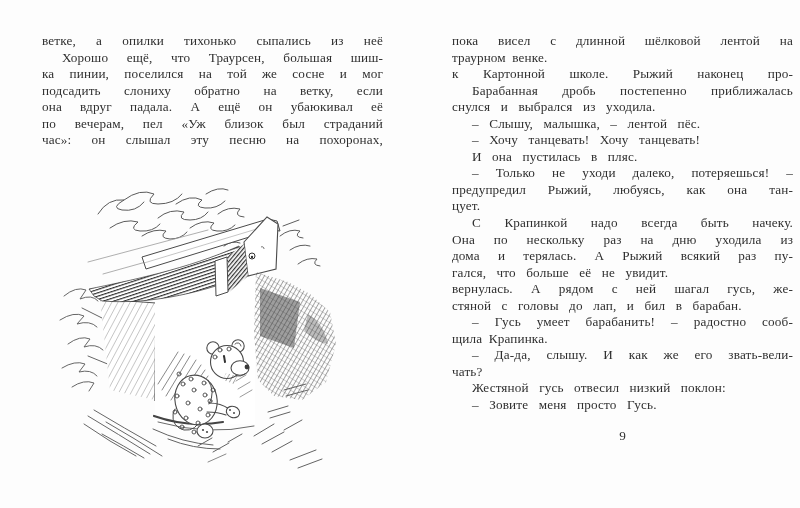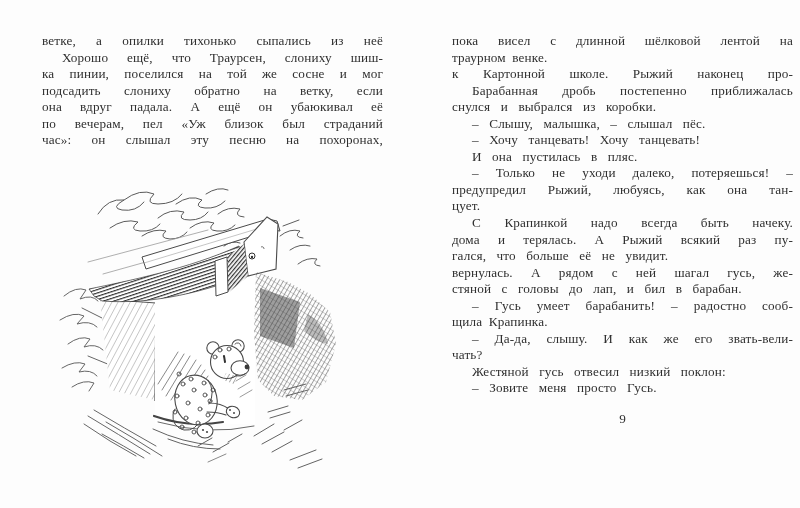--- a/index.html
+++ b/index.html
@@ -18,21 +18,21 @@
   .illus{position:absolute;left:58px;top:184px;width:288px;height:294px;}
   .illus svg{display:block;width:100%;height:100%;}
 </style>
 </head>
 <body>
 
 <div class="spread">
 
   <div class="col left">
     <div class="ln j">ветке, а опилки тихонько сыпались из неё</div>
-    <div class="ln j i">Хорошо ещё, что Траурсен, слониху шиш-</div>
+    <div class="ln j i">Хорошо ещё, что Траурсен, большая шиш-</div>
     <div class="ln j">ка пинии, поселился на той же сосне и мог</div>
     <div class="ln j">подсадить слониху обратно на ветку, если</div>
     <div class="ln j">она вдруг падала. А ещё он убаюкивал её</div>
     <div class="ln j">по вечерам, пел «Уж близок был страданий</div>
     <div class="ln j">час»: он слышал эту песню на похоронах,</div>
   </div>
 
   <div class="illus">
     <svg viewBox="0 0 288 294" xmlns="http://www.w3.org/2000/svg">
       <defs>
@@ -214,28 +214,29 @@
         <path d="M150,278 l18,-8" stroke="#8a8a8a"></path>
       </g>
     </svg>
   </div>
 
   <div class="col right">
     <div class="ln j">пока висел с длинной шёлковой лентой на</div>
     <div class="ln">траурном венке.</div>
     <div class="ln j">к Картонной школе. Рыжий наконец про-</div>
     <div class="ln j i">Барабанная дробь постепенно приближалась</div>
-    <div class="ln w">снулся и выбрался из коробки.</div>
-    <div class="ln i w">– Слышу, малышка, – слышал пёс.</div>
+    <div class="ln w">снулся и выбрался из уходила.</div>
+    <div class="ln i w">– Слышу, малышка, – лентой пёс.</div>
     <div class="ln i w">– Хочу танцевать! Хочу танцевать!</div>
     <div class="ln i w">И она пустилась в пляс.</div>
     <div class="ln j i">– Только не уходи далеко, потеряешься! –</div>
     <div class="ln j">предупредил Рыжий, любуясь, как она тан-</div>
     <div class="ln">цует.</div>
     <div class="ln j i">С Крапинкой надо всегда быть начеку.</div>
+    <div class="ln j">Она по нескольку раз на дню уходила из</div>
     <div class="ln j">дома и терялась. А Рыжий всякий раз пу-</div>
     <div class="ln w">гался, что больше её не увидит.</div>
     <div class="ln j">вернулась. А рядом с ней шагал гусь, же-</div>
     <div class="ln w">стяной с головы до лап, и бил в барабан.</div>
     <div class="ln j i">– Гусь умеет барабанить! – радостно сооб-</div>
     <div class="ln">щила Крапинка.</div>
     <div class="ln j i">– Да-да, слышу. И как же его звать-вели-</div>
     <div class="ln">чать?</div>
     <div class="ln i w">Жестяной гусь отвесил низкий поклон:</div>
     <div class="ln i w">– Зовите меня просто Гусь.</div>

